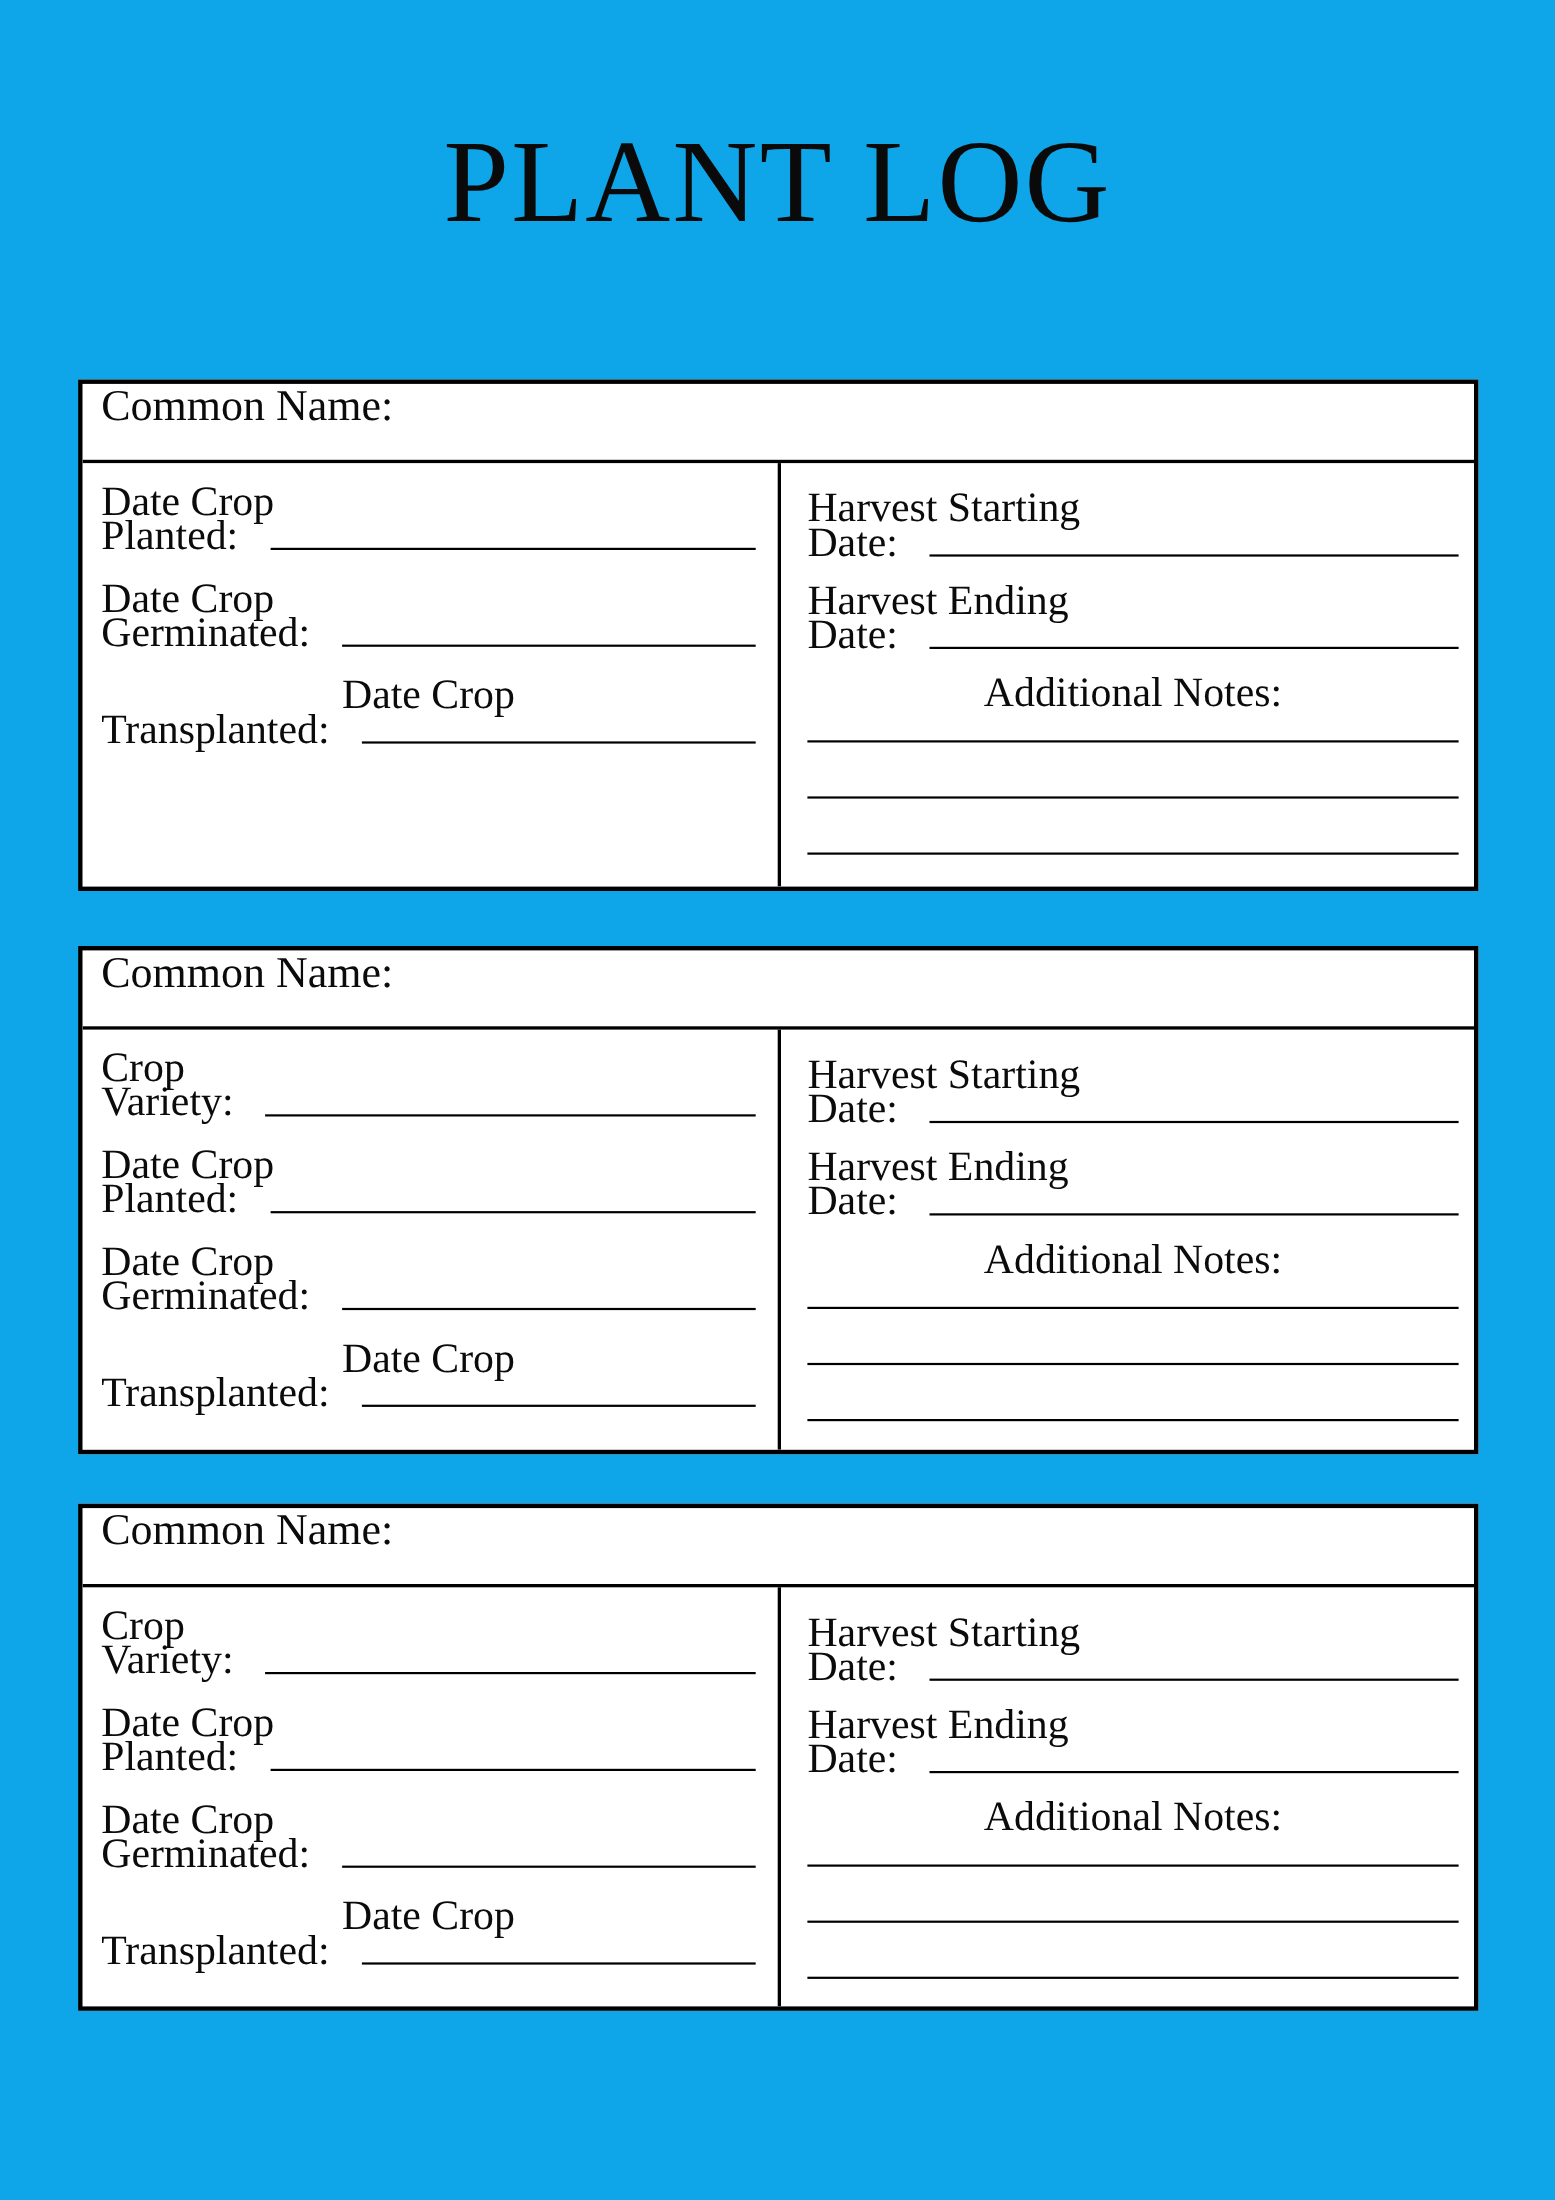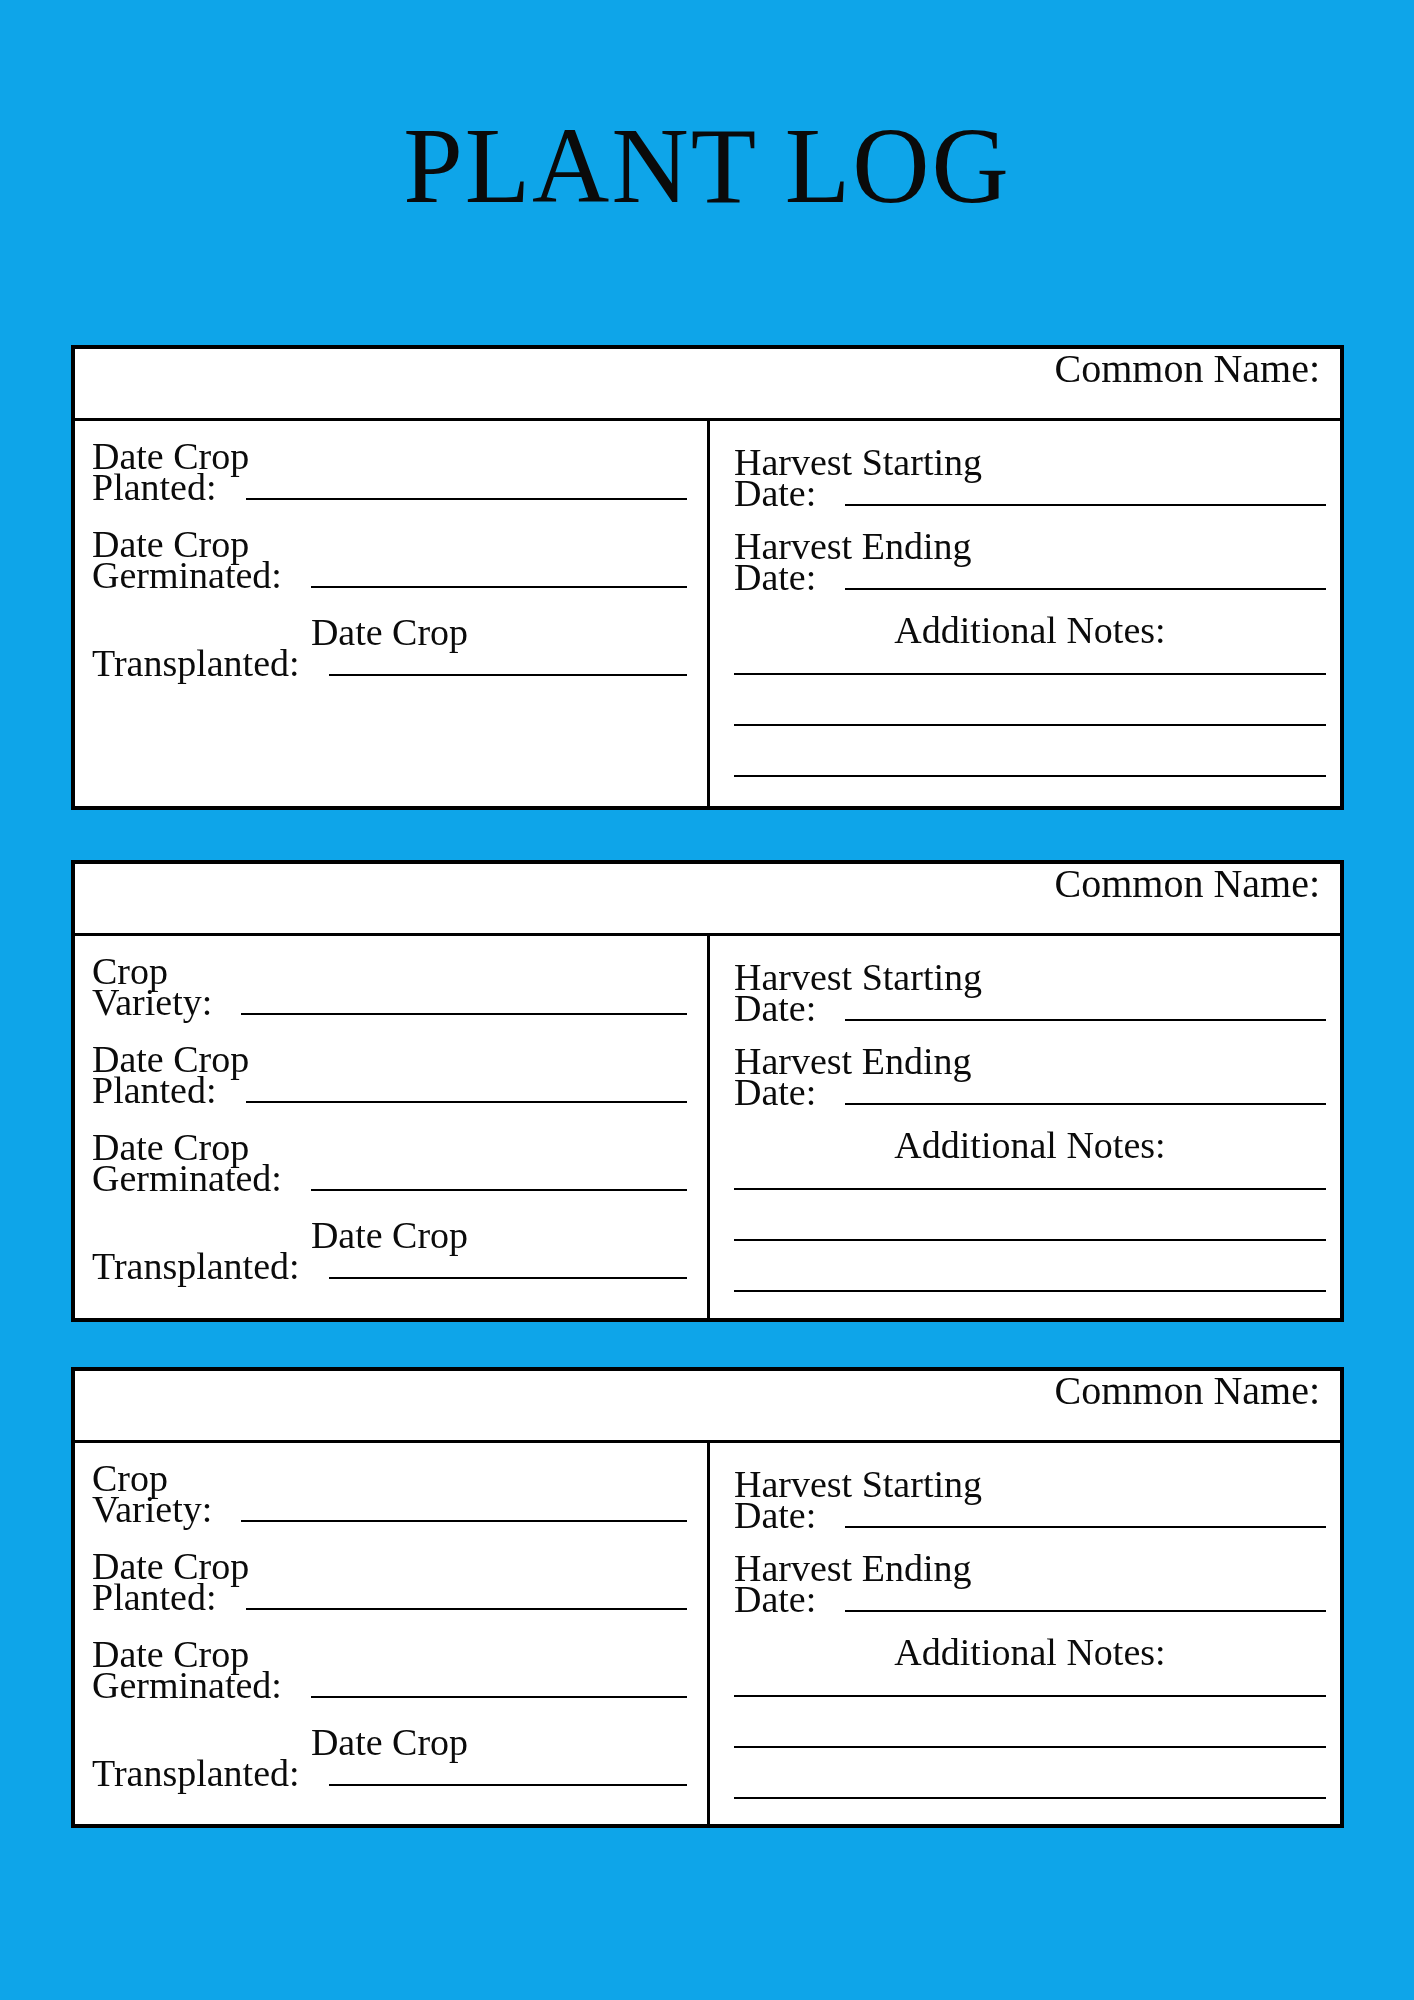--- a/index.html
+++ b/index.html
@@ -38,21 +38,21 @@
     overflow:hidden;
   }
   .card.s1 { top:345px;  height:465px; }
   .card.s2 { top:860px;  height:462px; }
   .card.s3 { top:1367px; height:461px; }
 
   .card-header {
     box-sizing:border-box;
     height:72px;
     border-bottom:3px solid #000;
-    display:flex; align-items:flex-end;
+    display:flex; align-items:flex-start;
     padding:0 20px 0 17px;
     font-size:40px;
     line-height:1;
     flex-direction:column;
   }
   .hdr-fill { flex:1; height:100%; }
 
   .card-body {
     display:flex;
     height:calc(100% - 72px);

